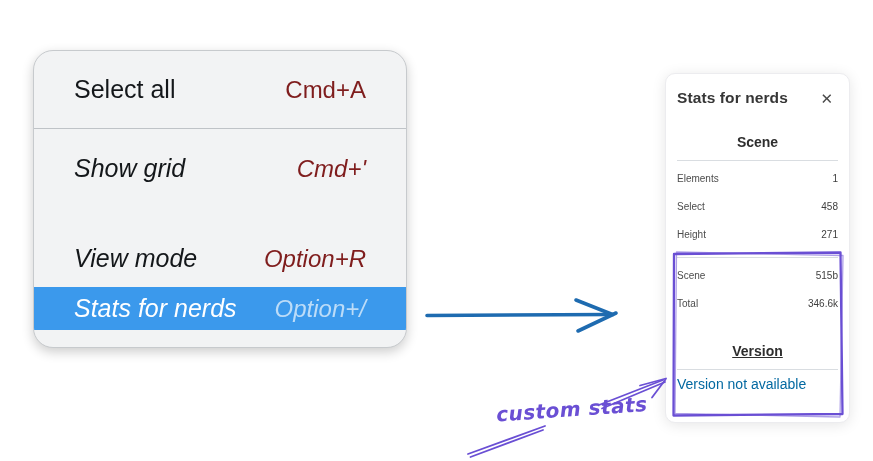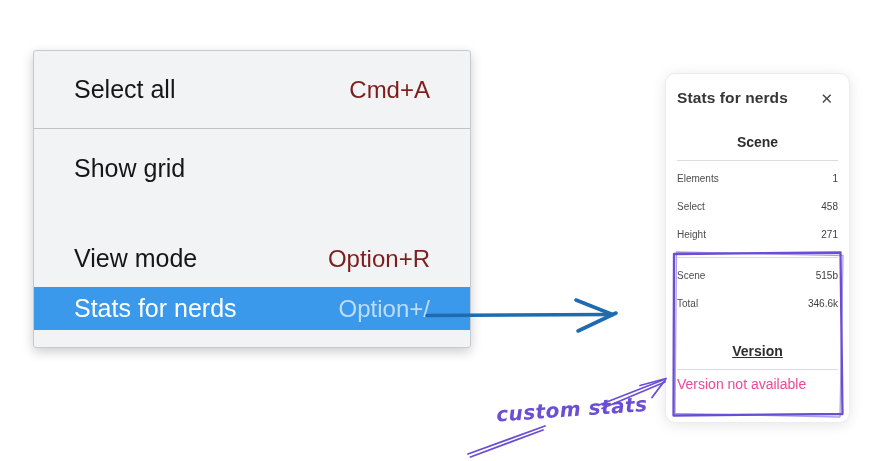--- a/index.html
+++ b/index.html
@@ -4,32 +4,32 @@
 <style>
   * { margin:0; padding:0; box-sizing:border-box; }
   html,body { background:#ffffff; }
   .canvas {
     position:relative; width:873px; height:461px; background:#ffffff;
     overflow:hidden; font-family:"Liberation Sans", sans-serif;
   }
 
   
   .context-menu {
-    position:absolute; left:33px; top:50px; width:438px; height:298px;
-    background:#f2f3f4; border:1px solid #c7cacd; border-radius:3px;
+    position:absolute; left:33px; top:50px; width:374px; height:298px;
+    background:#f2f3f4; border:1px solid #c7cacd; border-radius:20px;
     box-shadow:0 4px 12px rgba(0,0,0,0.20);
     overflow:hidden;
   }
   .menu-row {
     display:flex; justify-content:space-between; align-items:center;
     padding:0 40px; cursor:default;
   }
   .menu-row.first { height:77px; }
   .menu-divider { height:0; border-top:1px solid #bfc3c7; }
-  .menu-group { padding-top:17px; }
+  .menu-group { padding-top:17px;font-style:italic; }
   .menu-group .menu-row { height:45px; }
   .menu-row.highlighted {
     height:43px; margin-top:6px; background:#3b99ec;
   }
   .mi-label { font-size:25px; color:#14171a; }
   .mi-shortcut { font-size:24px; color:#7f1d1d; }
   .highlighted .mi-label { color:#ffffff; }
   .highlighted .mi-shortcut { color:#bcdcf8; }
 
   
@@ -43,21 +43,21 @@
   .panel-title { font-weight:bold; font-size:15.5px; color:#363636; letter-spacing:0.1px; }
   .close-btn { font-size:15px; color:#4a4a4a; margin-right:5px; cursor:pointer; line-height:1; }
   .sec-heading { text-align:center; font-weight:bold; font-size:14px; color:#2e2e2e; line-height:17px; }
   .mt-scene   { margin-top:26px; }
   .mt-storage { margin-top:13px; }
   .mt-version { margin-top:26px;text-decoration:underline; }
   .sec-rule { border:0; border-top:1px solid #d9dde1; margin:9px 0 3px 0; }
   .stat-row { display:flex; justify-content:space-between; align-items:center; height:28px; font-size:10px; }
   .stat-label { color:#4c4c4c; }
   .stat-value { color:#3e3e3e; }
-  .version-note { margin-top:6px; font-size:14px; color:#ec4899; }
+  .version-note { margin-top:6px; font-size:14px; color:#0369a1; }
 
   
   .overlay { position:absolute; left:0; top:0; width:873px; height:461px; pointer-events:none; }
   .annotation-text {
     position:absolute; left:496px; top:397px; width:160px;
     font-family:"DejaVu Sans", sans-serif; font-style:italic; font-weight:bold;
     font-size:20px; letter-spacing:0.5px; color:#6a4fd4;
     transform:rotate(-4deg); pointer-events:none; white-space:nowrap;
   }
 </style>
@@ -68,20 +68,21 @@
 
   <div class="context-menu">
     <div class="menu-row first">
       <span class="mi-label">Select all</span>
       <span class="mi-shortcut">Cmd+A</span>
     </div>
     <div class="menu-divider"></div>
     <div class="menu-group">
       <div class="menu-row">
         <span class="mi-label">Show grid</span>
+        <span class="mi-shortcut">Cmd+'</span>
       </div>
       <div class="menu-row">
       </div>
       <div class="menu-row">
         <span class="mi-label">View mode</span>
         <span class="mi-shortcut">Option+R</span>
       </div>
       <div class="menu-row highlighted">
         <span class="mi-label">Stats for nerds</span>
         <span class="mi-shortcut">Option+/</span>

